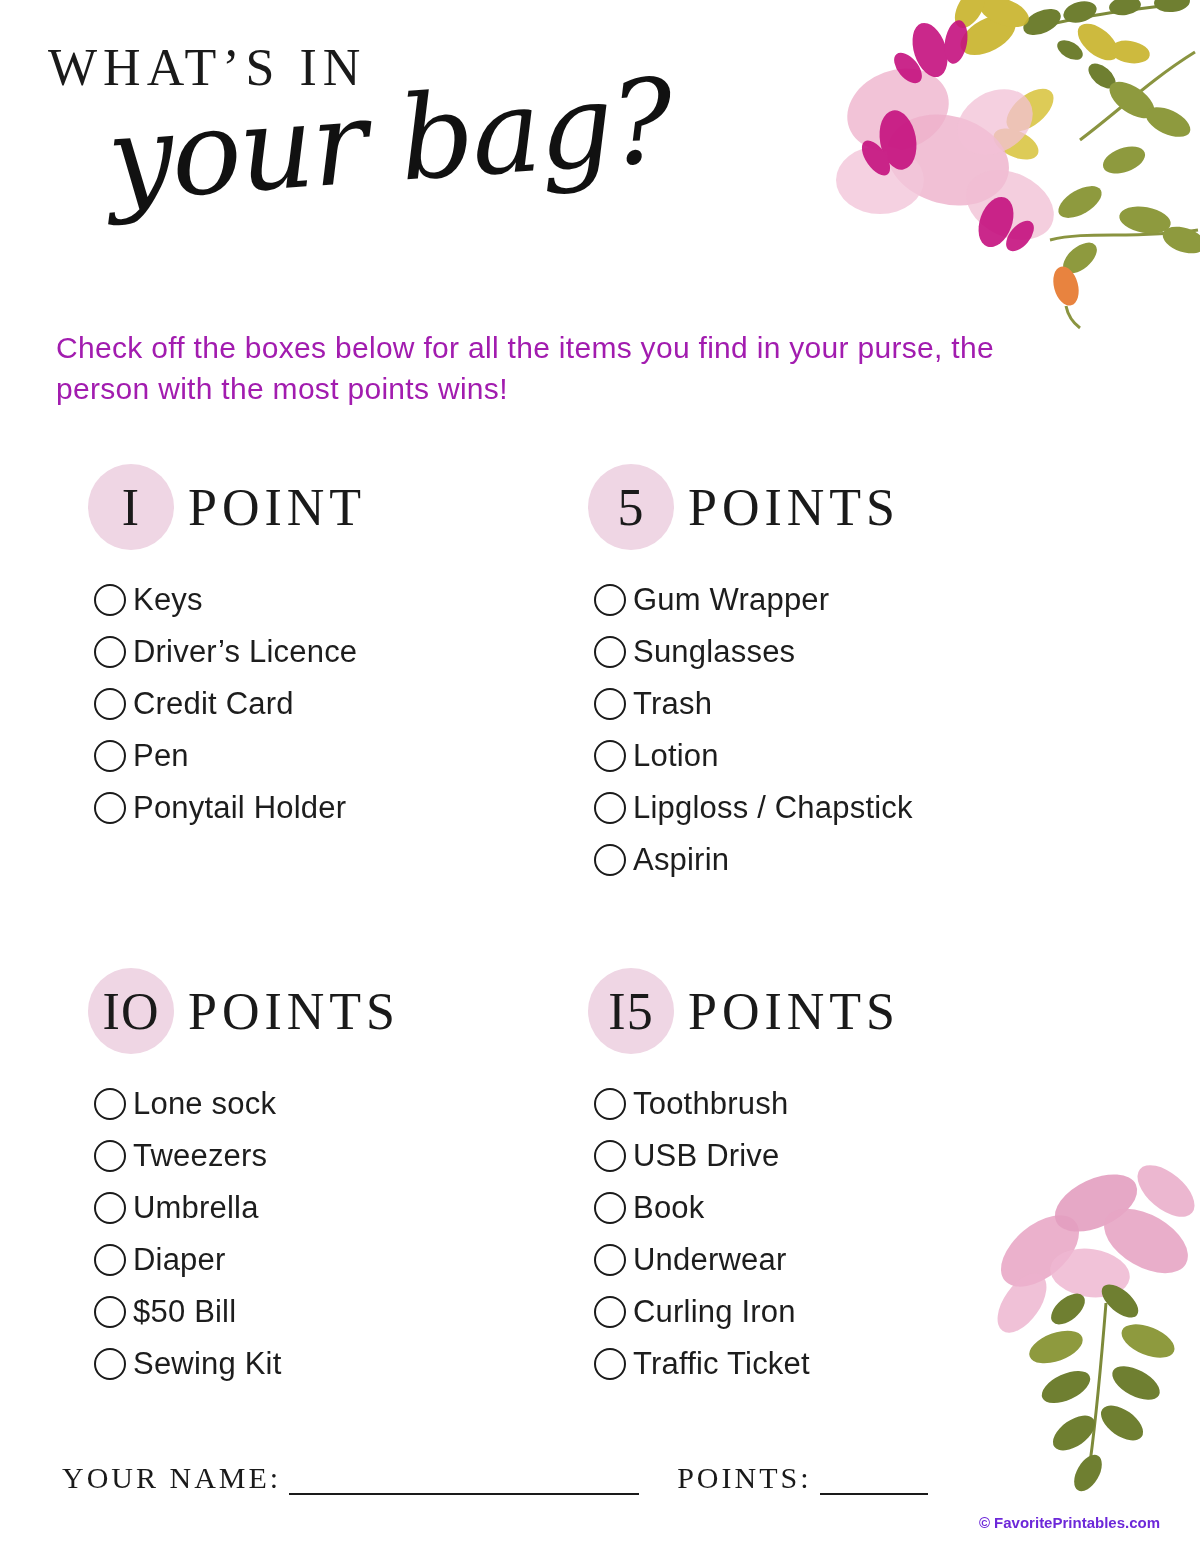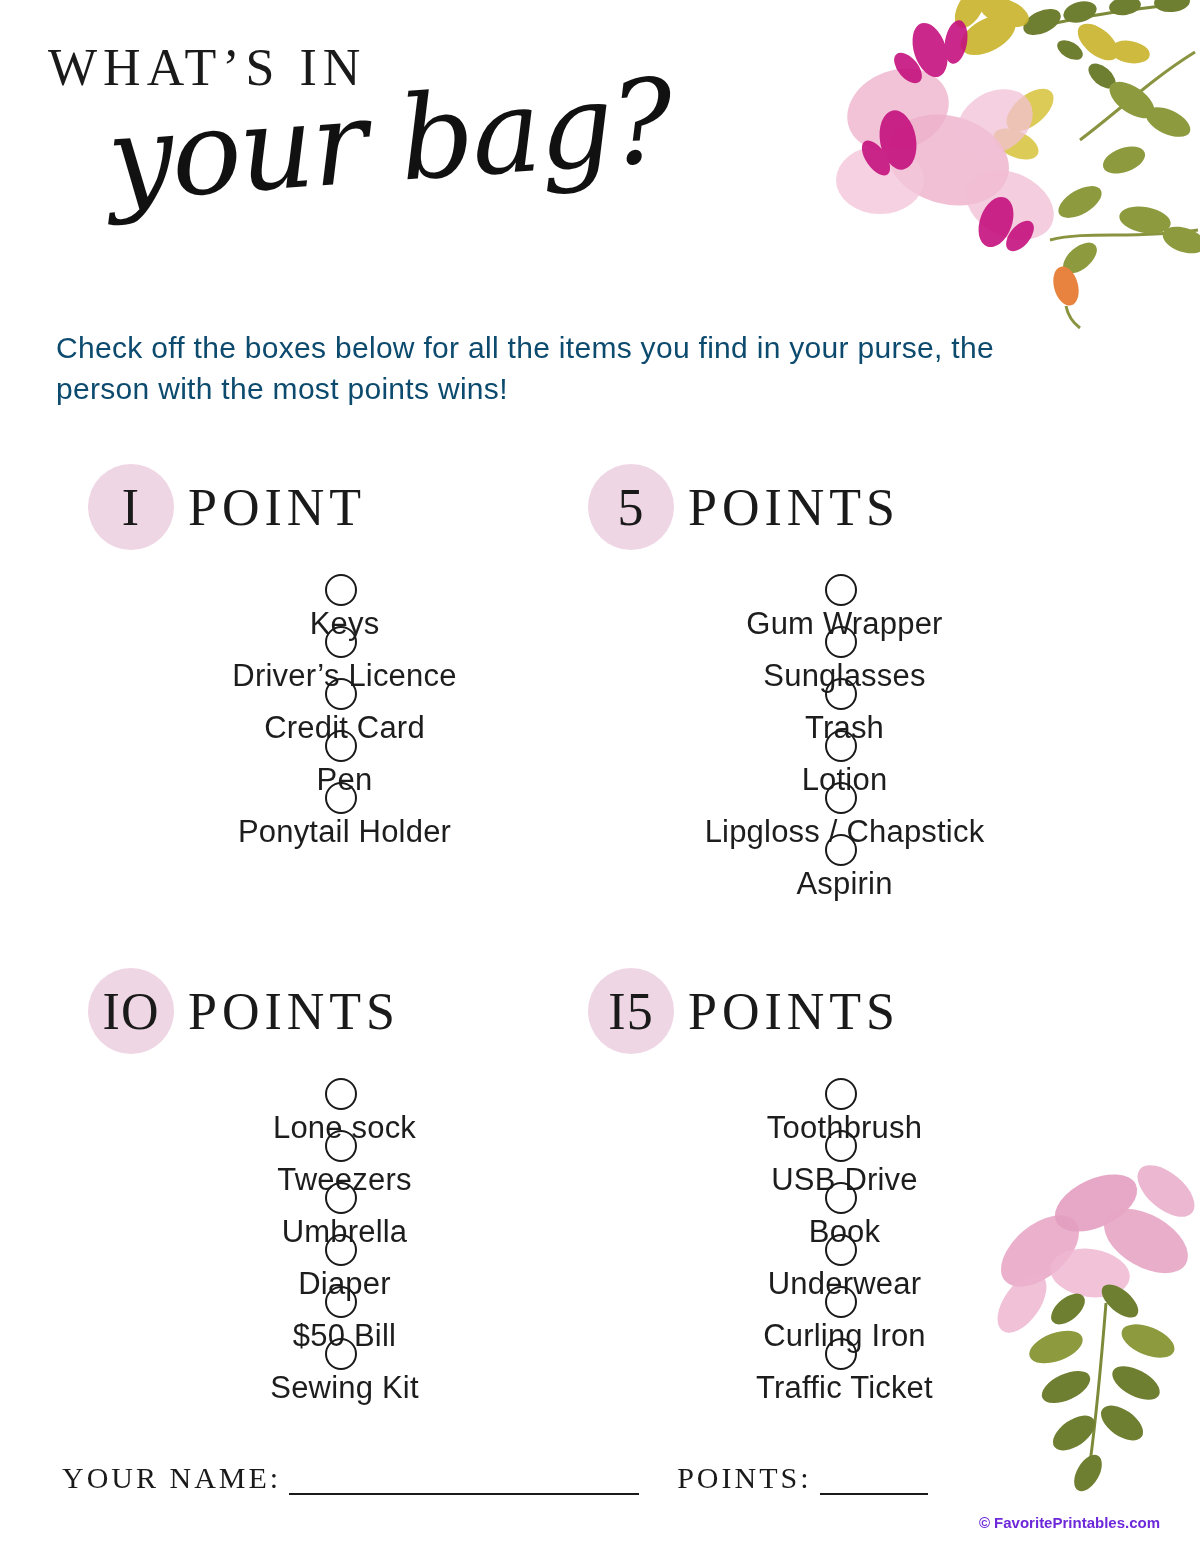--- a/index.html
+++ b/index.html
@@ -63,21 +63,21 @@
     transform-origin: left center;
   }
 
   .instructions {
     position: absolute;
     left: 56px;
     top: 328px;
     width: 940px;
     font-size: 30px;
     line-height: 1.35;
-    color: #0c4a6e;
+    color: #a21caf;
     font-family: "Liberation Sans", sans-serif;
     letter-spacing: 0.3px;
   }
 
   
   .grid {
     position: absolute;
     left: 88px;
     top: 462px;
     width: 1020px;
@@ -116,21 +116,20 @@
     margin-left: 14px;
     white-space: nowrap;
   }
   .items {
     padding-left: 6px;
   }
   .item {
     display: flex;
     align-items: center;
     height: 52px;
-    flex-direction: column;
   }
   .circle {
     width: 32px;
     height: 32px;
     border: 2.5px solid #1a1a1a;
     border-radius: 50%;
     flex: 0 0 auto;
     background: transparent;
   }
   .item-label {

